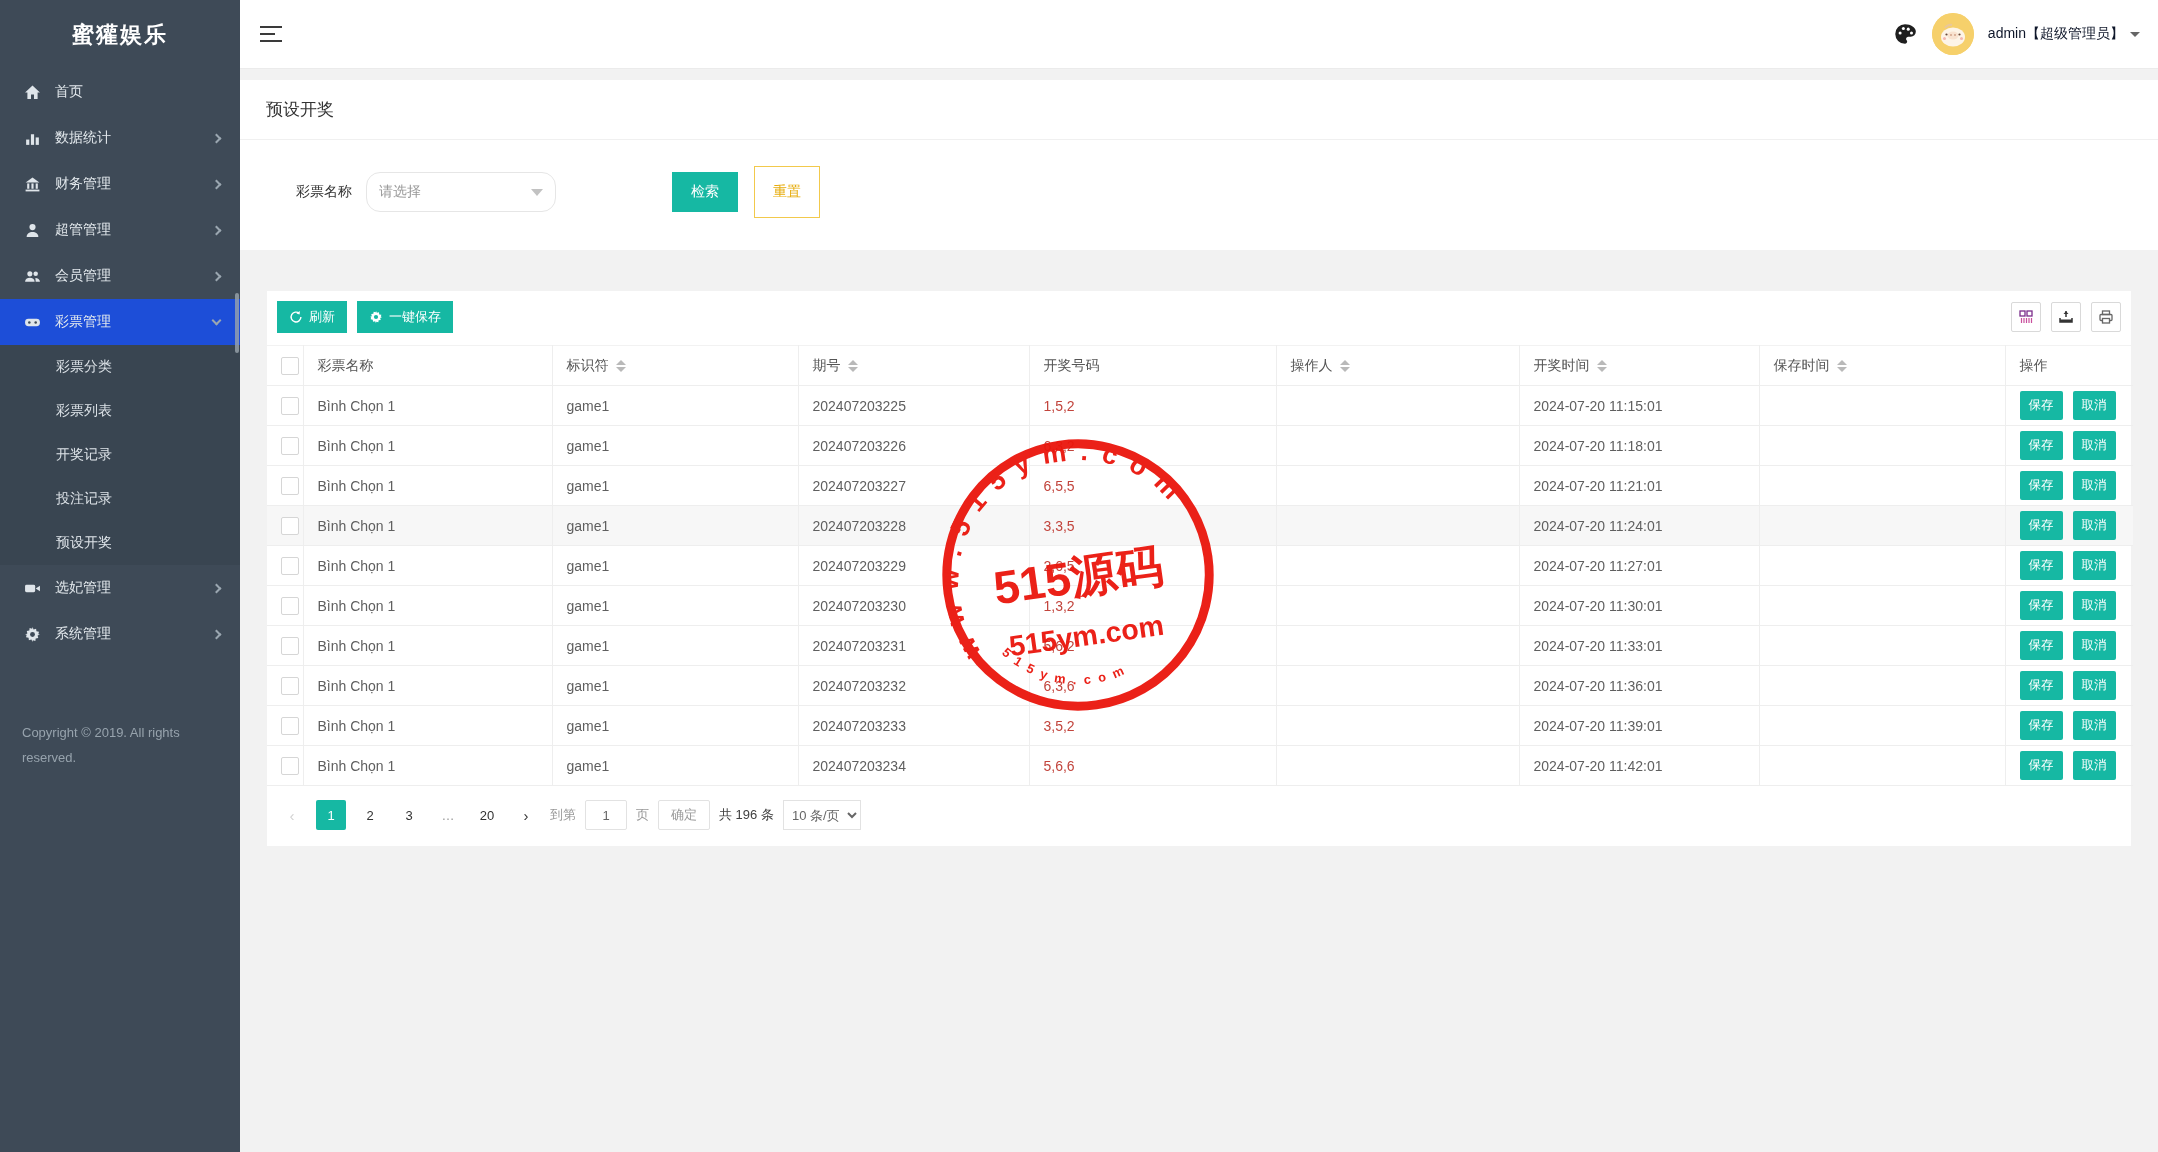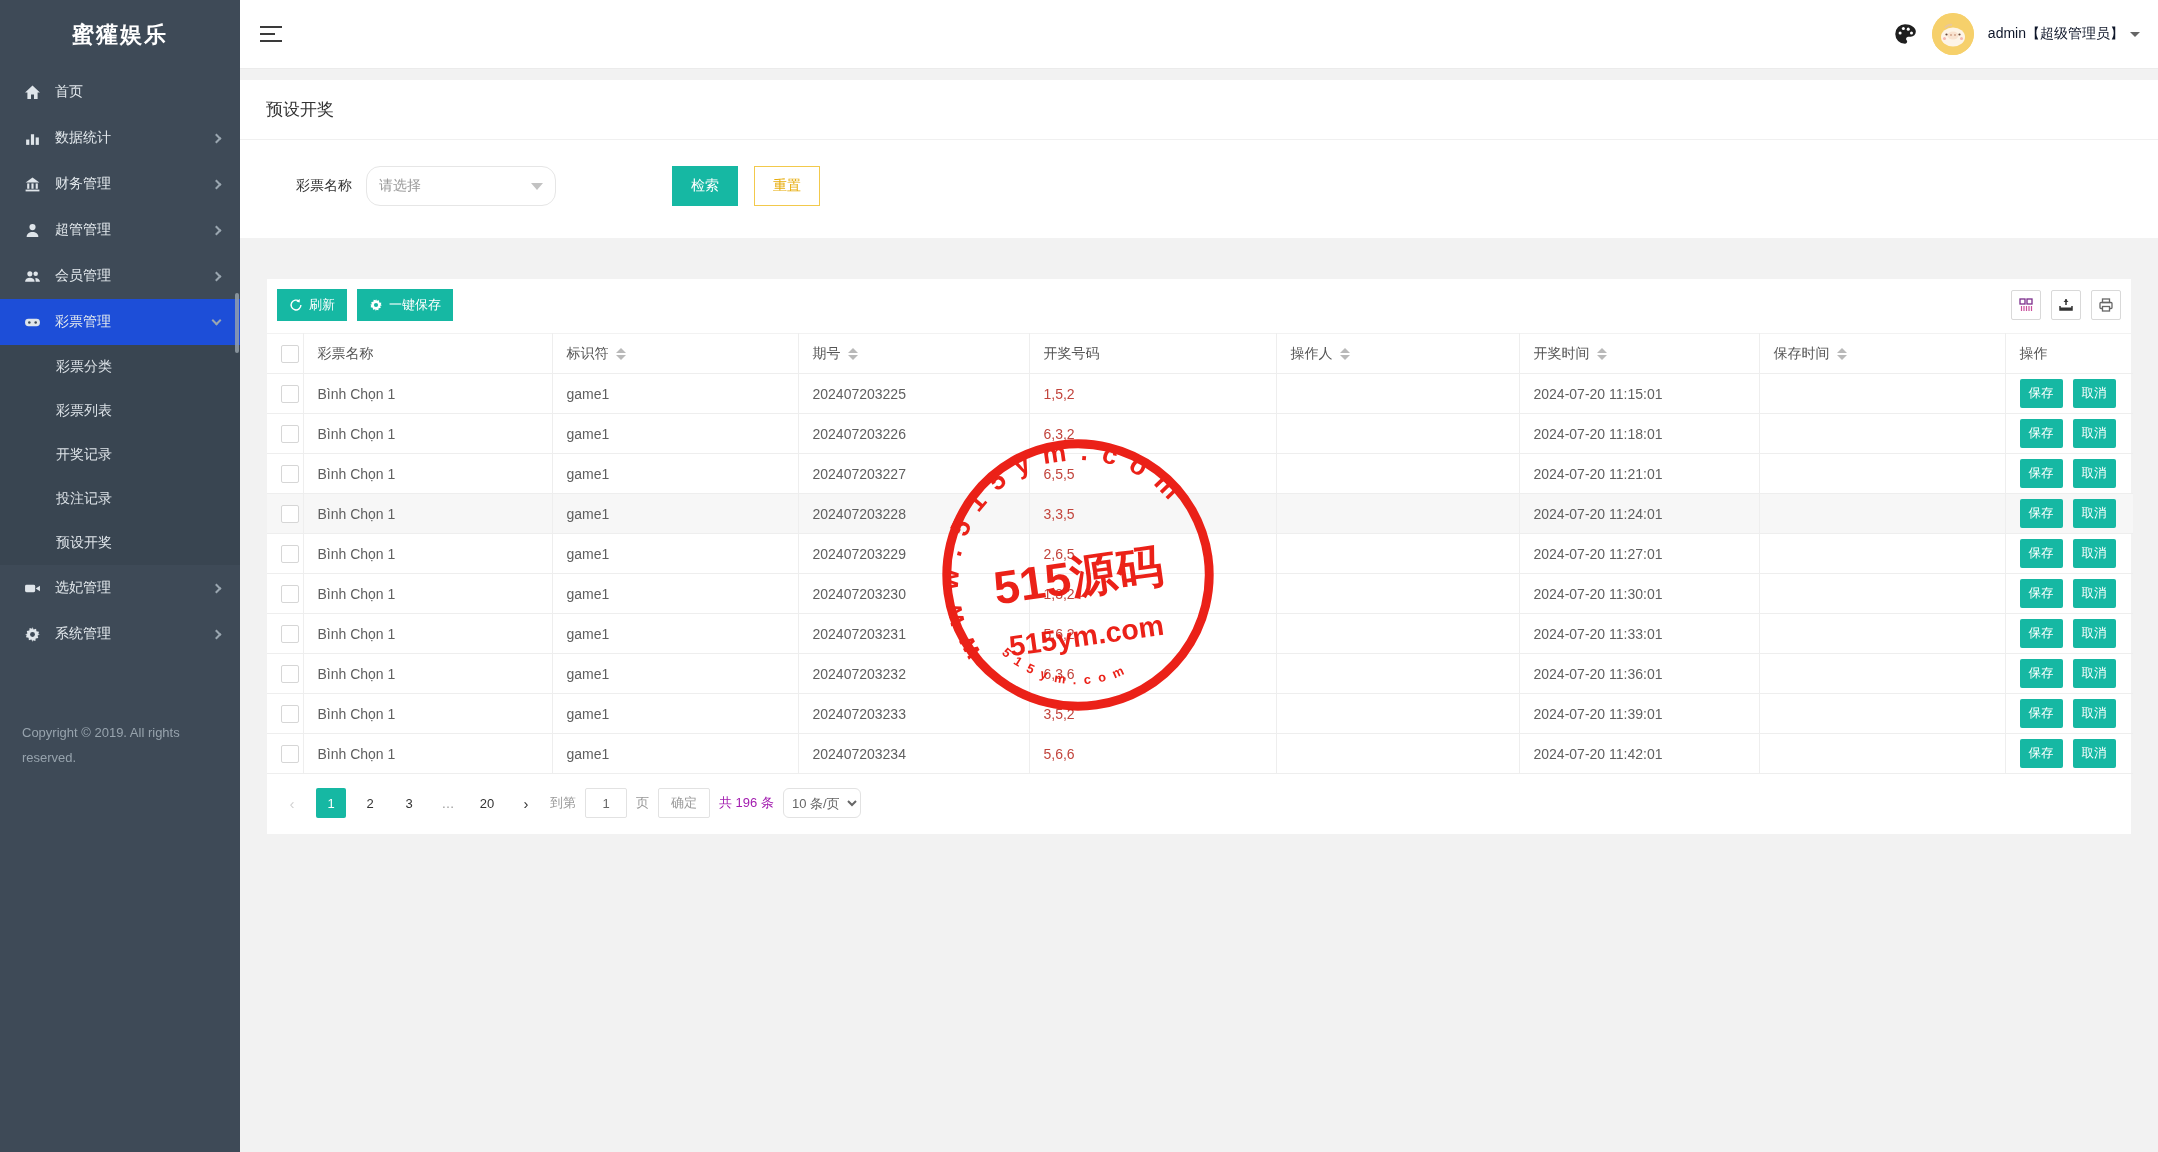--- a/index.html
+++ b/index.html
@@ -36,21 +36,21 @@
   
   .main { position:absolute; left:240px; top:70px; width:1918px; height:1082px; }
   .panel-top { background:#fff; margin-top:10px; }
   .page-title { padding:18px 26px; font-size:17px; color:#333; border-bottom:1px solid #f0f0f0; }
   .filter-row { display:flex; align-items:center; padding:26px 0 32px 56px; }
   .filter-label { font-size:14px; color:#333; margin-right:14px; }
   .select-box { width:190px; height:40px; border:1px solid #e6e6e6; border-radius:14px; background:#fff; display:flex; align-items:center; padding:0 12px; font-size:14px; color:#999; cursor:pointer; }
   .select-box .sel-caret { margin-left:auto; width:0; height:0; border-left:6px solid transparent; border-right:6px solid transparent; border-top:7px solid #c2c2c2; }
   .btn { border:none; border-radius:0; cursor:pointer; font-family:inherit; }
   .btn-search { margin-left:116px; width:66px; height:40px; background:#16b8a3; color:#fff; font-size:14px; }
-  .btn-reset  { margin-left:16px; width:66px; height:40px; background:#fff; border:1px solid #f2c94c; color:#e7ac0c; font-size:14px; }
+  .btn-reset  { margin-left:16px; width:66px; height:52px; background:#fff; border:1px solid #f2c94c; color:#e7ac0c; font-size:14px; }
 
   
   .table-card { margin:40px 26px 0; background:#fff; border:1px solid #f2f2f2; }
   .toolbar { display:flex; align-items:center; padding:10px; }
   .btn-teal { height:32px; background:#16b8a3; color:#fff; font-size:13px; display:inline-flex; align-items:center; gap:6px; padding:0 12px; }
   .btn-teal + .btn-teal { margin-left:10px; }
   .btn-teal svg { width:14px; height:14px; }
   .tool-icons { margin-left:auto; display:flex; gap:10px; }
   .icon-btn { width:30px; height:30px; border:1px solid #d9d9d9; border-radius:2px; background:#fff; display:flex; align-items:center; justify-content:center; cursor:pointer; }
   table { border-collapse:collapse; table-layout:fixed; width:1866px; margin-top:2px; }
@@ -70,22 +70,22 @@
   
   .pagebar { display:flex; align-items:center; gap:9px; padding:14px 10px 16px; font-size:13px; color:#666; }
   .pg { min-width:30px; height:30px; display:inline-flex; align-items:center; justify-content:center; border-radius:2px; cursor:pointer; color:#333; padding:0 4px; }
   .pg.active { background:#16b8a3; color:#fff; cursor:default; }
   .pg.disabled { color:#d2d2d2; cursor:default; font-size:15px; }
   .pg.next { font-size:15px; color:#333; }
   .pg.dots { color:#999; cursor:default; }
   .goto-txt { color:#999; }
   .goto-input { width:42px; height:30px; border:1px solid #e2e2e2; border-radius:2px; text-align:center; font-size:13px; color:#666; font-family:inherit; }
   .confirm-btn { height:30px; padding:0 12px; background:#fff; border:1px solid #e2e2e2; border-radius:2px; color:#999; font-size:13px; cursor:pointer; font-family:inherit; }
-  .total-txt { color:#a21caf; }
-  .size-select { height:30px; border:1px solid #e2e2e2; border-radius:6px; color:#666; font-size:13px; padding:0 4px; background:#fff; font-family:inherit; }
+  .total-txt { color:#404040; }
+  .size-select { height:30px; border:1px solid #e2e2e2; border-radius:0; color:#666; font-size:13px; padding:0 4px; background:#fff; font-family:inherit; }
 
   
   .stamp { position:absolute; left:930px; top:427px; width:296px; height:296px; z-index:40; pointer-events:none; opacity:.95; }
 </style>
 </head>
 <body>
 
 <aside class="sidebar">
   <div class="logo">蜜獾娱乐</div>
   <nav id="side-nav">

